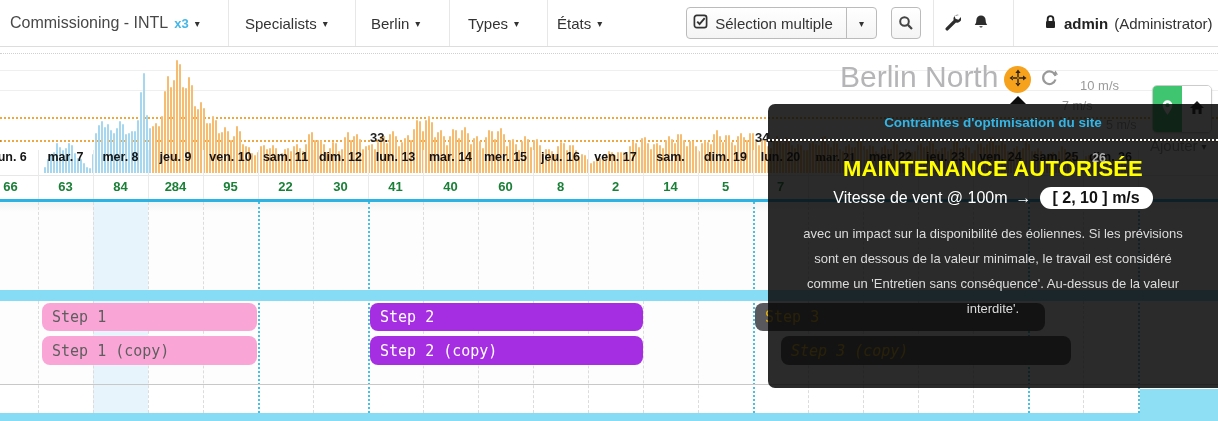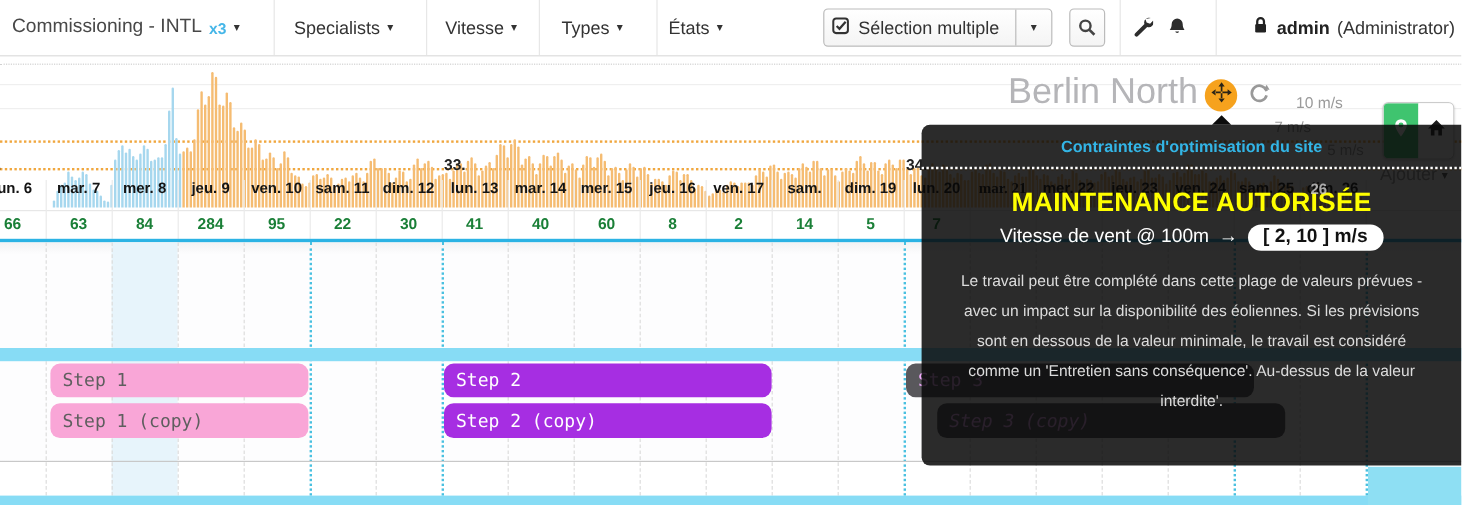--- a/index.html
+++ b/index.html
@@ -58,21 +58,21 @@
   
   .cyan-line { position:absolute; left:0; top:199px; width:1218px; height:3px; background:#2cb3e4; }
   .gantt-bg { position:absolute; left:0; top:202px; width:1218px; height:182px;
     background:linear-gradient(#f3f3f4, #fdfdfe 10px); }
   .highlight-col { position:absolute; left:93px; top:202px; width:55px; height:211px; background:#e7f4fb; }
   .sky-bar { position:absolute; left:0; top:290px; width:1218px; height:11px; background:#87dcf5; }
   .gantt-bar { position:absolute; border-radius:8px; font-family:"DejaVu Sans Mono", monospace;
     font-size:15px; display:flex; align-items:center; padding-left:10px; cursor:pointer; white-space:nowrap; }
   .gantt-bar.pink   { background:#f9a6d7; color:#5e5e5e; }
   .gantt-bar.purple { background:#a62ee2; color:#fff; }
-  .gantt-bar.dark   { background:#59585c; color:#f0abfc; }
+  .gantt-bar.dark   { background:#59585c; color:#eab308; }
   .gray-line { position:absolute; left:0; top:384px; width:1218px; height:1px; background:#c8c8c8; }
   .bottom-cyan { position:absolute; left:0; top:413px; width:1218px; height:8px; background:#87dcf5; }
   .right-cyan { position:absolute; left:1140px; top:389px; width:78px; height:32px; background:#8edff3; }
 
   
   .tooltip { position:absolute; left:768px; top:104px; width:450px; height:284px;
     background:rgba(8,8,8,0.86); border-radius:7px 0 0 7px; z-index:30; color:#e3e3e3; }
   .tooltip-arrow { position:absolute; left:242px; top:-8px; width:0; height:0;
     border-left:8px solid transparent; border-right:8px solid transparent;
     border-bottom:8px solid #0c0c0c; }
@@ -625,21 +625,20 @@
     <div class="tooltip-arrow"></div>
     <div class="tt-title">Contraintes d'optimisation du site</div>
     <div class="tt-sep"></div>
     <div class="tt-heading">MAINTENANCE AUTORISÉE</div>
     <div class="tt-wind">
       <span>Vitesse de vent @ 100m</span>
       <span>→</span>
       <span class="tt-pill">[ 2, 10 ]  m/s</span>
     </div>
     <div class="tt-body" id="tt-body">
-        <div>Le travail peut être complété dans cette plage de valeurs prévues -</div>
         <div>avec un impact sur la disponibilité des éoliennes. Si les prévisions</div>
         <div>sont en dessous de la valeur minimale, le travail est considéré</div>
         <div>comme un 'Entretien sans conséquence'. Au-dessus de la valeur</div>
         <div>interdite'.</div>
       </div>
   </div>
   <div class="ghost-26">26</div>
 
   <div class="navbar">
     <div class="nav-item" style="left:10px;">
@@ -647,21 +646,21 @@
       <span class="badge-x">x3</span>
       <span class="caret">▾</span>
     </div>
     <div class="nav-divider" style="left:228px;"></div>
     <div class="nav-item" style="left:245px;">
       <span>Specialists</span>
       <span class="caret">▾</span>
     </div>
     <div class="nav-divider" style="left:355px;"></div>
     <div class="nav-item" style="left:371px;">
-      <span>Vitesse</span>
+      <span>Berlin</span>
       <span class="caret">▾</span>
     </div>
     <div class="nav-divider" style="left:449px;"></div>
     <div class="nav-item" style="left:468px;">
       <span>Types</span>
       <span class="caret">▾</span>
     </div>
     <div class="nav-divider" style="left:547px;"></div>
     <div class="nav-item" style="left:557px;">
       <span>États</span>

